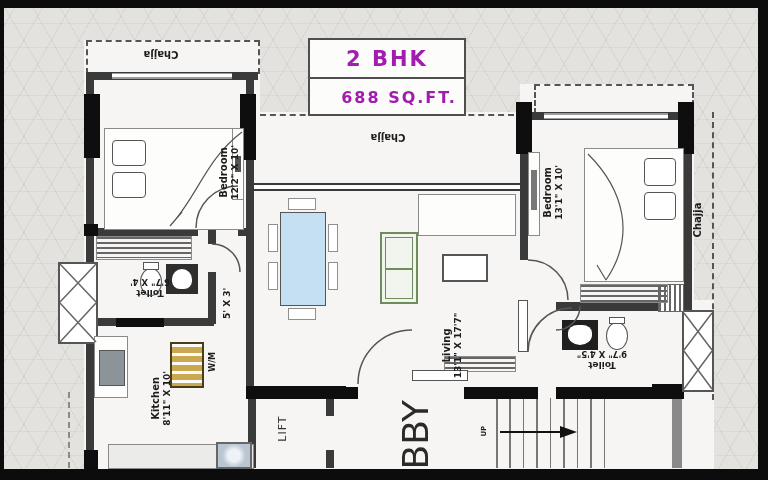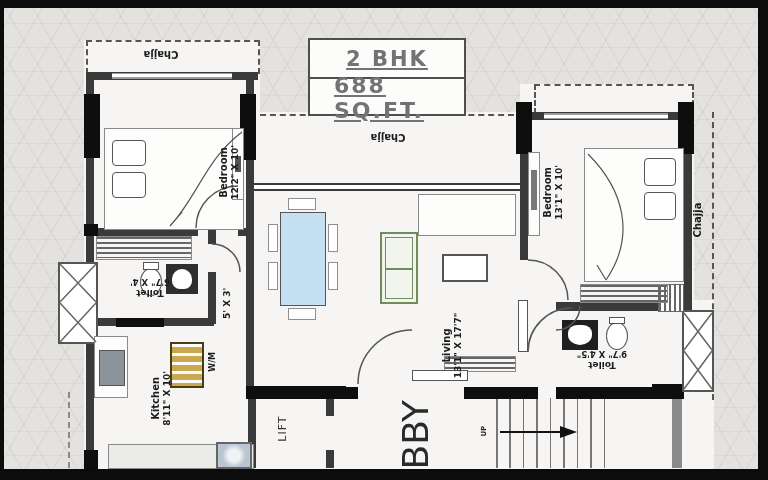--- a/index.html
+++ b/index.html
@@ -24,21 +24,21 @@
   .furnD{border:1.5px solid #555;background:#fff;z-index:14;box-sizing:border-box;}
   .lbl{z-index:20;font-weight:700;color:#1d1d1d;text-align:center;line-height:1.2;white-space:nowrap;}
   .rot90{transform:rotate(-90deg);}
   .rot180{transform:rotate(180deg);}
   .rname{font-size:10px;}
   .rdims{font-size:9px;}
   .vlabel{display:flex;flex-direction:column;align-items:center;}
   svg.overlay{z-index:15;pointer-events:none;}
   .titlebox{z-index:30;background:#fcfcfb;border:2px solid #4e4e4e;box-sizing:border-box;}
   .titlebox .row{height:37px;display:flex;align-items:center;justify-content:center;
-    color:#737373;font-weight:600;letter-spacing:2px;text-decoration:underline;}
+    color:#a21caf;font-weight:600;letter-spacing:2px;}
   .titlebox .row+.row{border-top:2px solid #4e4e4e;}
   .stripesH{background:repeating-linear-gradient(180deg,#666 0 1.5px,transparent 1.5px 5px);}
   .stripesV{background:repeating-linear-gradient(90deg,#666 0 1.5px,transparent 1.5px 5px);}
   .cab{z-index:14;box-sizing:border-box;background:#f2f5ee;border:2px solid #6f8d5c;}
   .cab .inner{position:absolute;left:3px;right:3px;top:3px;bottom:3px;border:1.5px solid #6f8d5c;}
   .cab .mid{position:absolute;left:3px;right:3px;top:50%;height:1.5px;background:#6f8d5c;}
   .seat{border:1.5px solid #8f8f8f;background:#fff;z-index:13;box-sizing:border-box;}
   .treads{background:repeating-linear-gradient(90deg,#777 0 1.5px,transparent 1.5px 13.5px);z-index:8;}
 </style>
 </head>
@@ -47,21 +47,21 @@
 <div id="stage">
 
   <div class="abs zone" style="left:84px;top:40px;width:176px;height:429px;"></div>
   <div class="abs zone" style="left:258px;top:112px;width:262px;height:357px;"></div>
   <div class="abs zone" style="left:520px;top:84px;width:174px;height:385px;"></div>
   <div class="abs zone" style="left:694px;top:300px;width:20px;height:169px;"></div>
   <div class="abs zone" style="left:334px;top:396px;width:344px;height:73px;"></div>
 
   <div class="abs titlebox" style="left:308px;top:38px;width:158px;height:78px;">
     <div class="row" style="font-size:21px;">2 BHK</div>
-    <div class="row" style="font-size:22px;padding-left:24px;">688 SQ.FT.</div>
+    <div class="row" style="font-size:16px;padding-left:24px;">688 SQ.FT.</div>
   </div>
 
   <div class="abs dash" style="left:86px;top:40px;width:170px;height:32px;border:2px dashed #555;border-bottom:none;"></div>
   <div class="abs dash" style="left:534px;top:84px;width:156px;height:28px;border:2px dashed #555;border-bottom:none;"></div>
   <div class="abs dash" style="left:260px;top:114px;width:254px;height:0;border-top:2px dashed #555;"></div>
   <div class="abs dash" style="left:712px;top:112px;width:0;height:288px;border-left:2px dashed #555;"></div>
   <div class="abs dash" style="left:68px;top:392px;width:0;height:76px;border-left:2px dashed #8a8a8a;"></div>
 
   <div class="abs w" style="left:86px;top:72px;width:172px;height:8px;"></div>
   <div class="abs winH" style="left:112px;top:73px;width:120px;height:6px;"></div>

